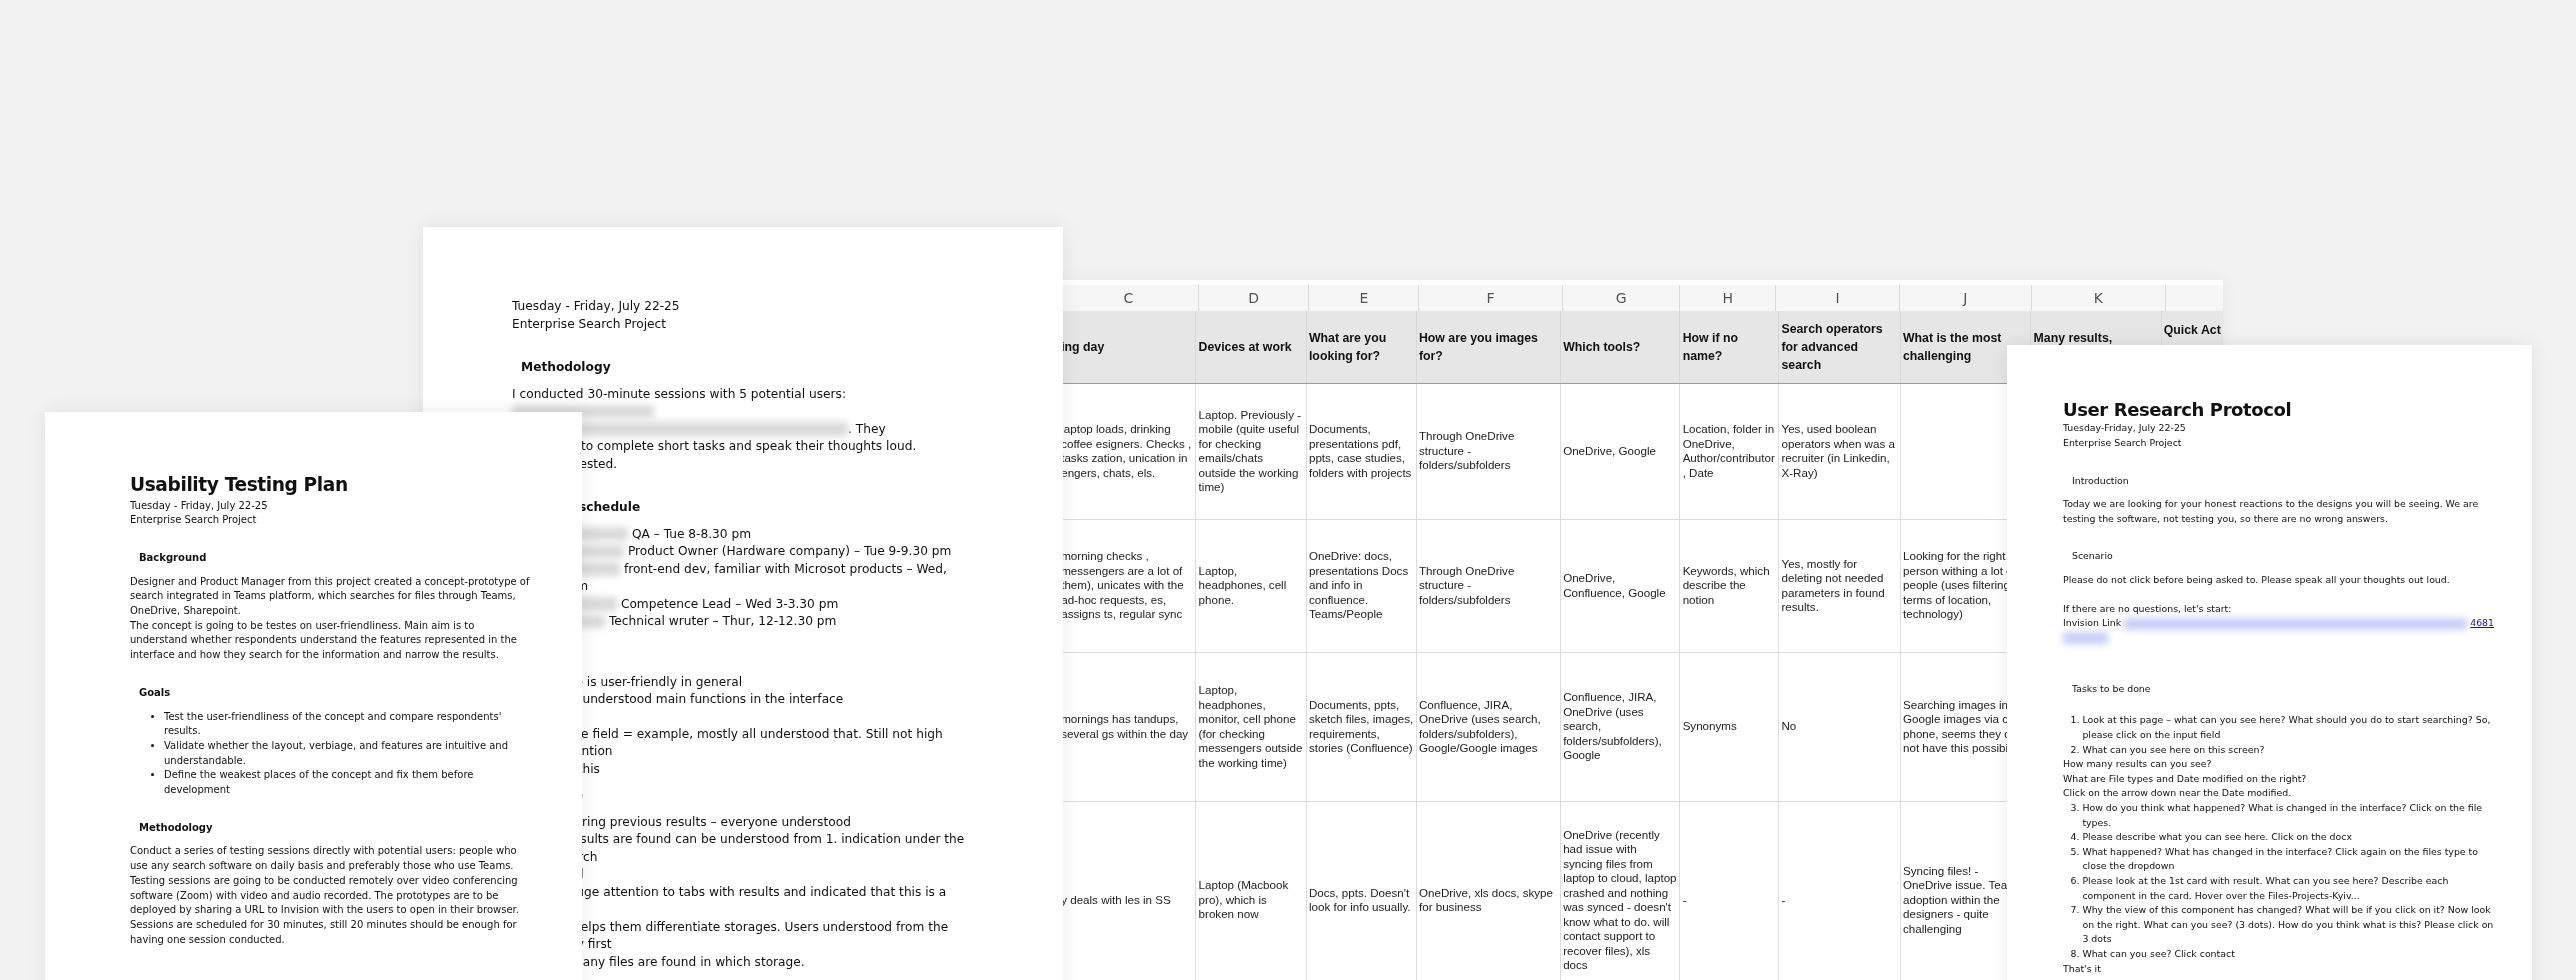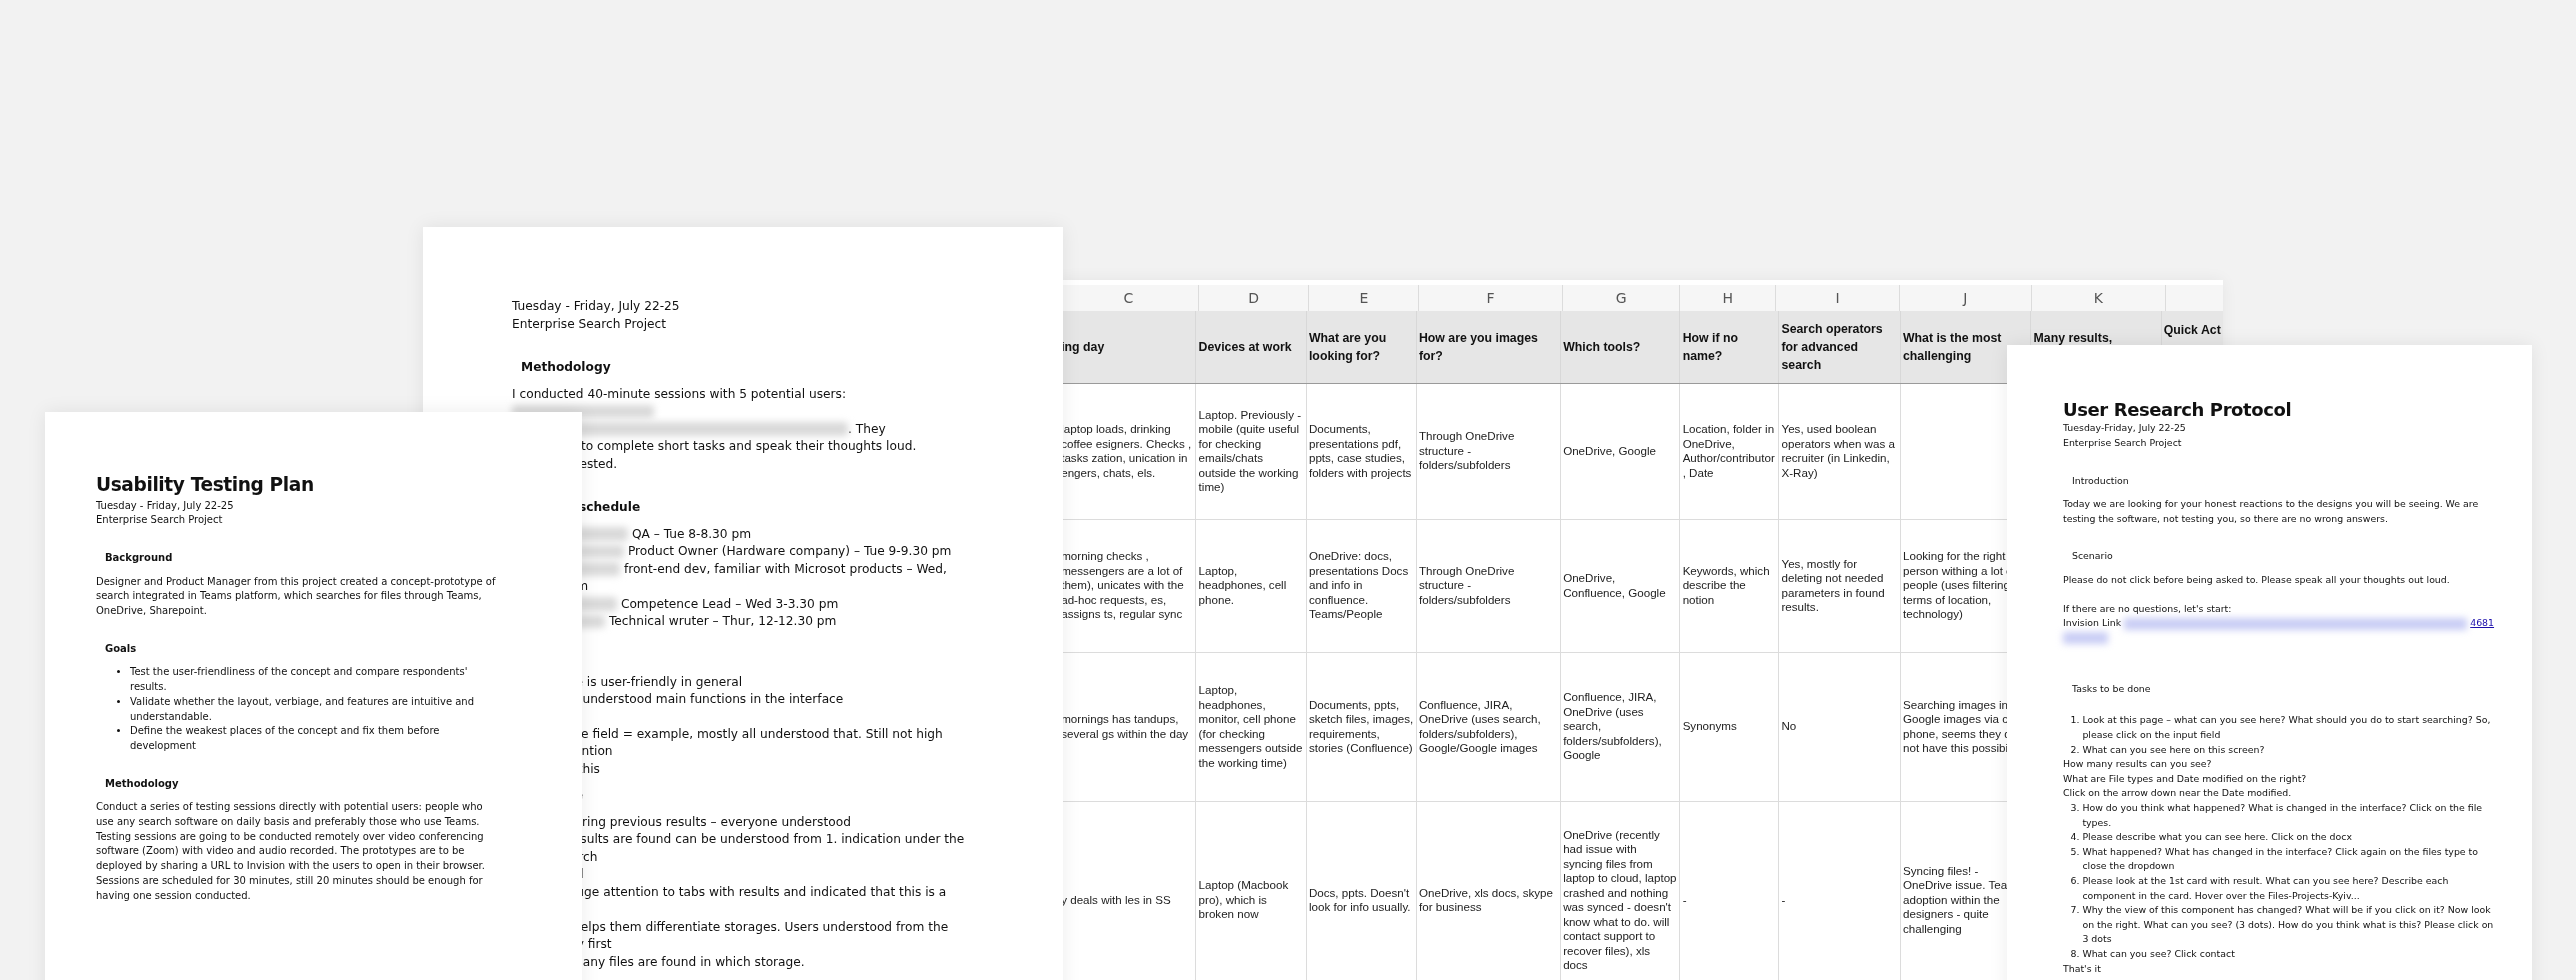--- a/index.html
+++ b/index.html
@@ -17,21 +17,21 @@
   }
   .doc h1 { font-weight:600; margin:0; letter-spacing:-0.4px; }
   .doc .meta { margin:0; }
   .doc .sec-title { font-weight:700; margin:9px; }
   .doc p { margin:0; }
   .doc ul { margin:0; padding-left:34px; }
   .doc ol { margin:0; padding-left:19.4px; }
 
   
   #plan { left:45px; top:412px; width:537px; height:596px; z-index:3; }
-  #plan .inner { position:absolute; left:51px; top:60px; width:403px; font-size:10px; line-height:14.7px; }
+  #plan .inner { position:absolute; left:85px; top:60px; width:403px; font-size:10px; line-height:14.7px; }
   #plan h1 { font-size:18.6px; line-height:25px; margin-bottom:1.5px; }
   #plan .gap { height:14px; }
 
   
   #report { left:423px; top:227px; width:640px; height:783px; z-index:2; }
   #report .inner { position:absolute; left:89px; top:71px; width:462px; font-size:12.2px; line-height:17.5px; }
   #report h1 { font-size:21.6px; line-height:30px; margin-bottom:0; }
   #report .gap { height:17px; }
   .blur { display:inline-block; height:13.4px; background:#d9d9d9; filter:blur(3.7px); vertical-align:middle; border-radius:3px; }
 
@@ -147,21 +147,21 @@
     </tbody>
   </table>
 </div>
 
 <div id="report" class="doc">
   <div class="inner">
     <p class="meta">Tuesday - Friday, July 22-25</p>
     <p class="meta">Enterprise Search Project</p>
     <div class="gap"></div>
     <p class="sec-title">Methodology</p>
-    <p><span>I conducted 40-minute sessions with 5 potential users:</span> <span class="blur" style="width:142px"></span></p>
+    <p><span>I conducted 30-minute sessions with 5 potential users:</span> <span class="blur" style="width:142px"></span></p>
     <p style="padding-left:45px"><span class="blur" style="width:291px"></span><span>. They</span></p>
     <p style="padding-left:45px">ted to complete short tasks and speak their thoughts loud.</p>
     <p style="padding-left:45px">as tested.</p>
     <div class="gap"></div>
     <p class="sec-title" style="padding-left:45px">g schedule</p>
     <p style="padding-left:45px"><span class="blur" style="width:71px"></span> <span>QA – Tue 8-8.30 pm</span></p>
     <p style="padding-left:45px"><span class="blur" style="width:67px"></span> <span>Product Owner (Hardware company) – Tue 9-9.30 pm</span></p>
     <p style="padding-left:45px"><span class="blur" style="width:63px"></span> <span>front-end dev, familiar with Microsot products – Wed,</span></p>
     <p style="padding-left:45px">2 pm</p>
     <p style="padding-left:45px"><span class="blur" style="width:60px"></span> <span>Competence Lead – Wed 3-3.30 pm</span></p>
@@ -186,20 +186,21 @@
 </div>
 
 <div id="plan" class="doc">
   <div class="inner">
     <h1>Usability Testing Plan</h1>
     <p class="meta">Tuesday - Friday, July 22-25</p>
     <p class="meta">Enterprise Search Project</p>
     <div class="gap"></div>
     <p class="sec-title">Background</p>
     <p>Designer and Product Manager from this project created a concept-prototype of search integrated in Teams platform, which searches for files through Teams, OneDrive, Sharepoint.</p>
+    <p>The concept is going to be testes on user-friendliness. Main aim is to understand whether respondents understand the features represented in the interface and how they search for the information and narrow the results.</p>
     <div class="gap"></div>
     <p class="sec-title">Goals</p>
     <ul>
       <li>Test the user-friendliness of the concept and compare respondents' results.</li>
       <li>Validate whether the layout, verbiage, and features are intuitive and understandable.</li>
       <li>Define the weakest places of the concept and fix them before development</li>
     </ul>
     <div class="gap"></div>
     <p class="sec-title">Methodology</p>
     <p>Conduct a series of testing sessions directly with potential users: people who use any search software on daily basis and preferably those who use Teams. Testing sessions are going to be conducted remotely over video conferencing software (Zoom) with video and audio recorded. The prototypes are to be deployed by sharing a URL to Invision with the users to open in their browser. Sessions are scheduled for 30 minutes, still 20 minutes should be enough for having one session conducted.</p>

